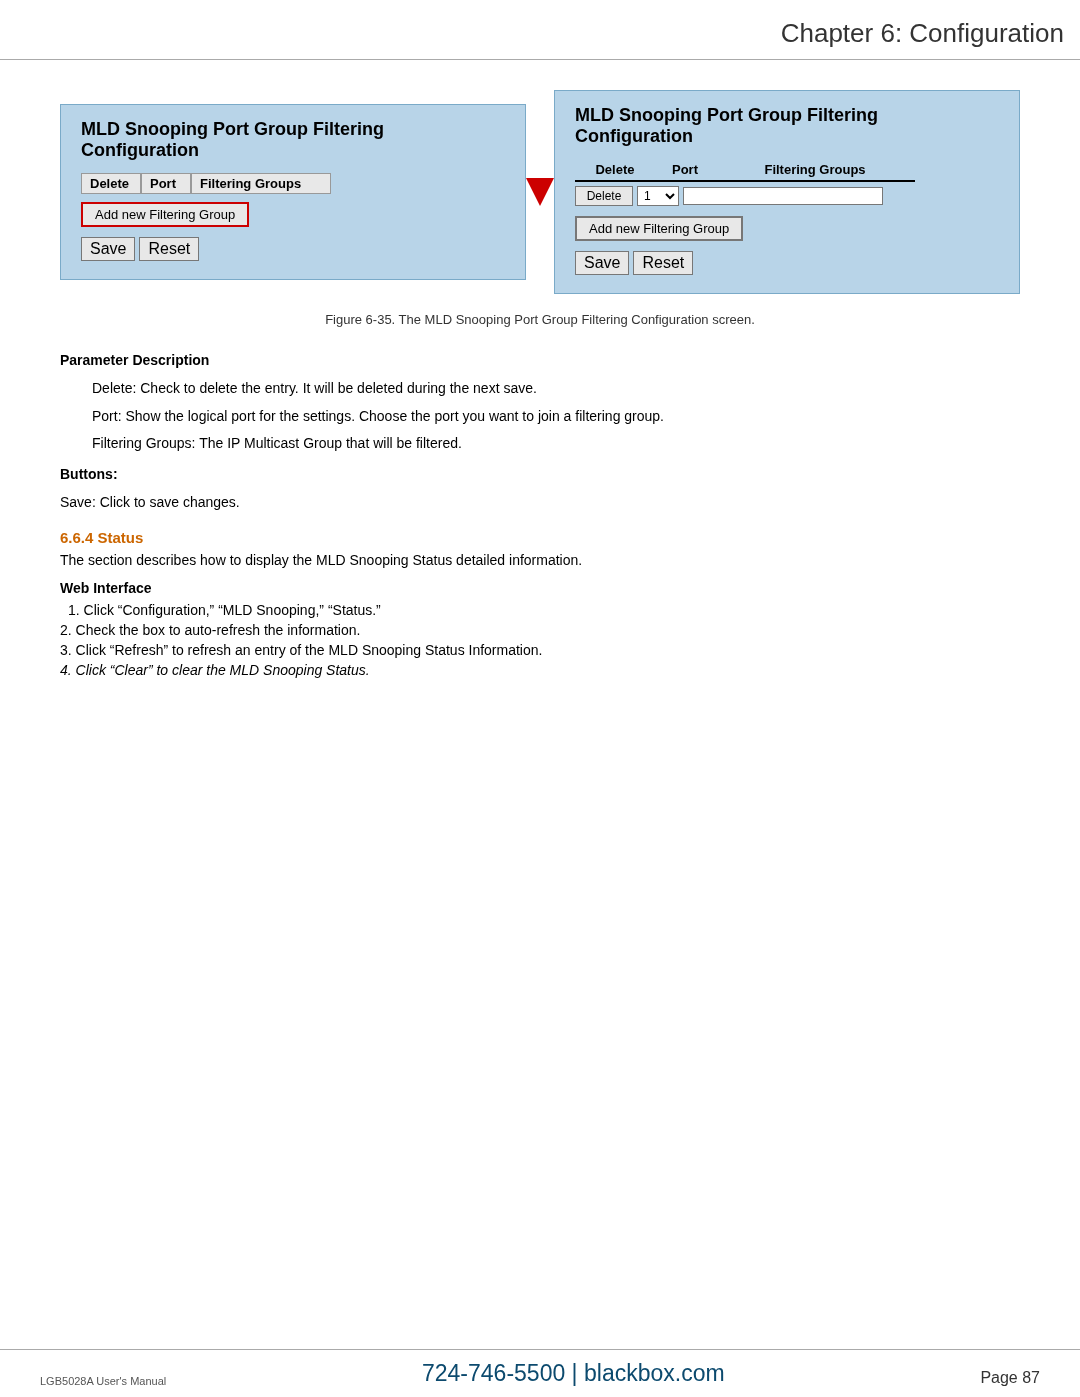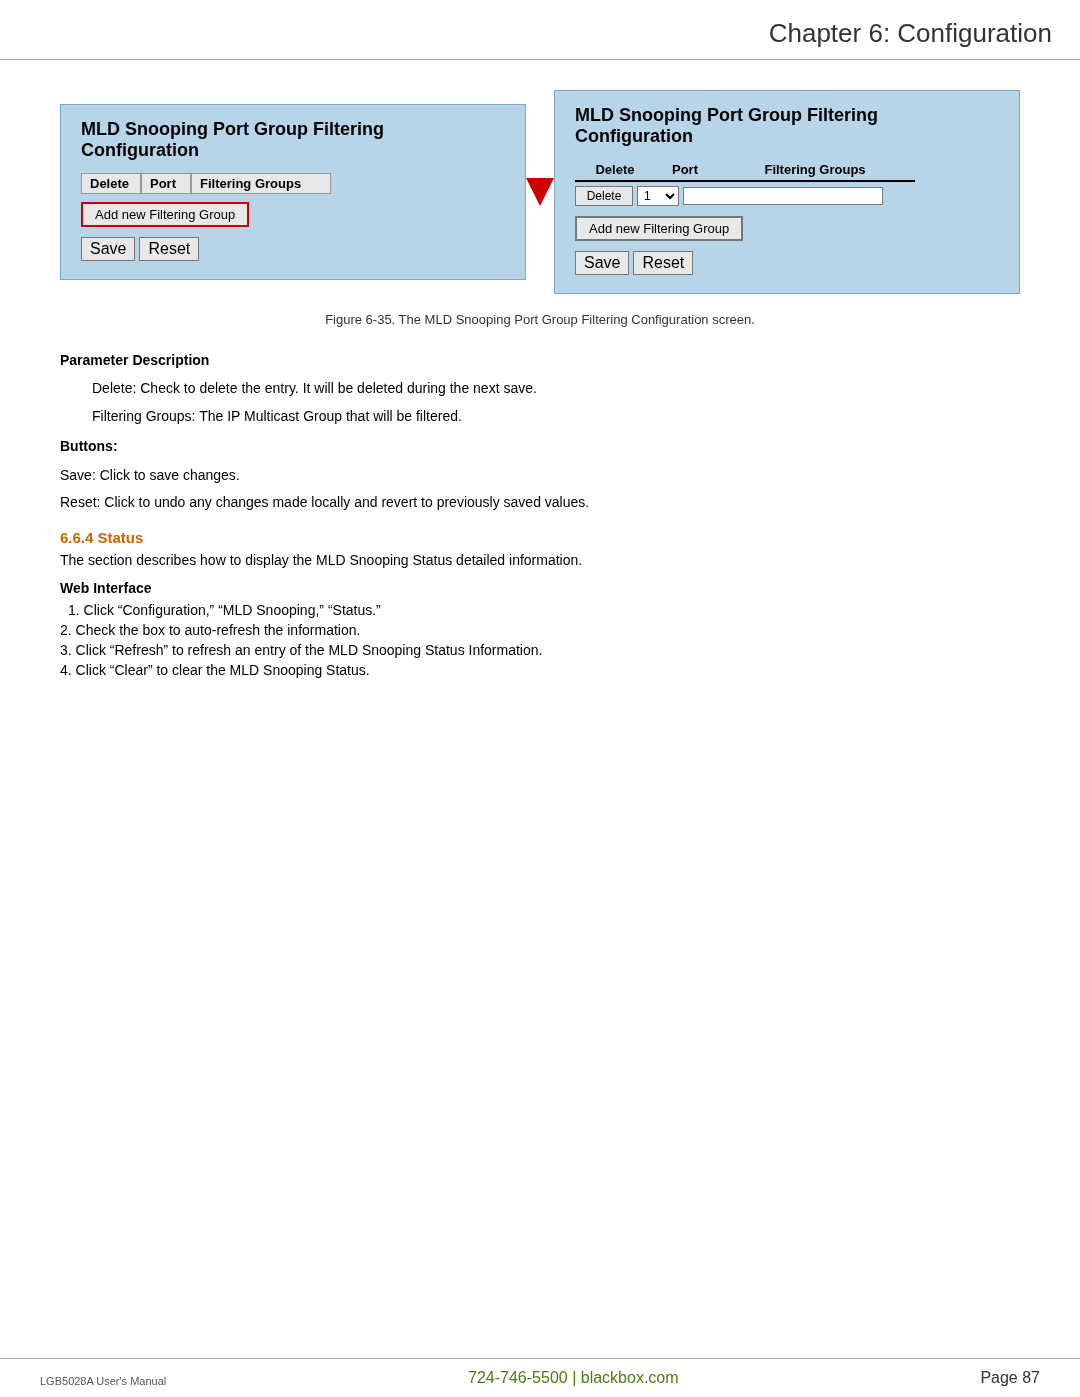--- a/index.html
+++ b/index.html
@@ -9,21 +9,21 @@
       background: #fff;
       color: #000;
       width: 1080px;
       min-height: 1397px;
       position: relative;
     }
 
     
     .page-header {
       text-align: right;
-      padding: 18px 28px 10px 40px;
+      padding: 18px 16px 10px 40px;
       border-bottom: 1.5px solid #aaa;
       margin-bottom: 30px;
     }
     .page-header h1 {
       font-size: 26px;
       font-weight: normal;
       color: #333;
     }
 
     
@@ -220,22 +220,22 @@
       justify-content: space-between;
       align-items: flex-end;
     }
 
     .footer-left {
       font-size: 11px;
       color: #555;
     }
 
     .footer-center {
-      font-size: 16px;
-      color: #4d7c0f;
+      font-size: 23px;
+      color: #0c4a6e;
       font-weight: normal;
     }
 
     .footer-right {
       font-size: 16px;
       color: #333;
     }
 
   </style>
 </head>
@@ -305,43 +305,46 @@
   <p class="figure-caption">Figure 6-35. The MLD Snooping Port Group Filtering Configuration screen.</p>
 
   <div class="param-block">
     <div class="section-heading">Parameter Description</div>
 
     <p>
       <span class="param-bold">Delete:</span>
       <span>Check to delete the entry. It will be deleted during the next save.</span>
     </p>
 
+    <p>
+      <span class="param-bold">Port:</span>
+      <span>Show the logical port for the settings. Choose the port you want to join a filtering group.</span>
+    </p>
 
     <p>
       <span class="param-bold">Filtering Groups:</span>
       <span>The IP Multicast Group that will be filtered.</span>
     </p>
   </div>
 
   <div class="param-block">
     <div class="section-heading">Buttons:</div>
     <p>Save: Click to save changes.</p>
-    <p>Reset: Click to undo any changes made locally and revert to previously saved values.</p>
   </div>
 
   <div>
     <div class="section-664">6.6.4 Status</div>
     <p style="margin-bottom:12px;">The section describes how to display the MLD Snooping Status detailed information.</p>
 
     <div class="section-heading">Web Interface</div>
 
     <p style="margin-bottom:4px;margin-left:8px;">1.  Click “Configuration,” “MLD Snooping,” “Status.”</p>
     <p style="margin-bottom:4px;">2.  Check the box to auto-refresh the information.</p>
     <p style="margin-bottom:4px;">3.  Click “Refresh” to refresh an entry of the MLD Snooping Status Information.</p>
-    <p style="margin-bottom:4px;">4.  Click “Clear” to clear the MLD Snooping Status.</p>
+    <p style="margin-bottom:4px;font-style:italic;">4.  Click “Clear” to clear the MLD Snooping Status.</p>
   </div>
 
 </div>
 
 <div class="page-footer">
   <span class="footer-left">LGB5028A User's Manual</span>
   <span class="footer-center">724-746-5500  |  blackbox.com</span>
   <span class="footer-right">Page 87</span>
 </div>
 

